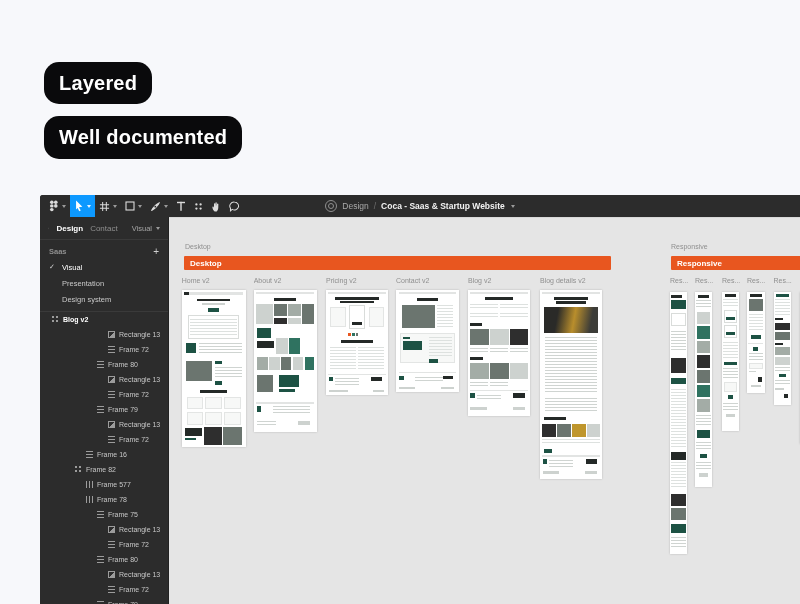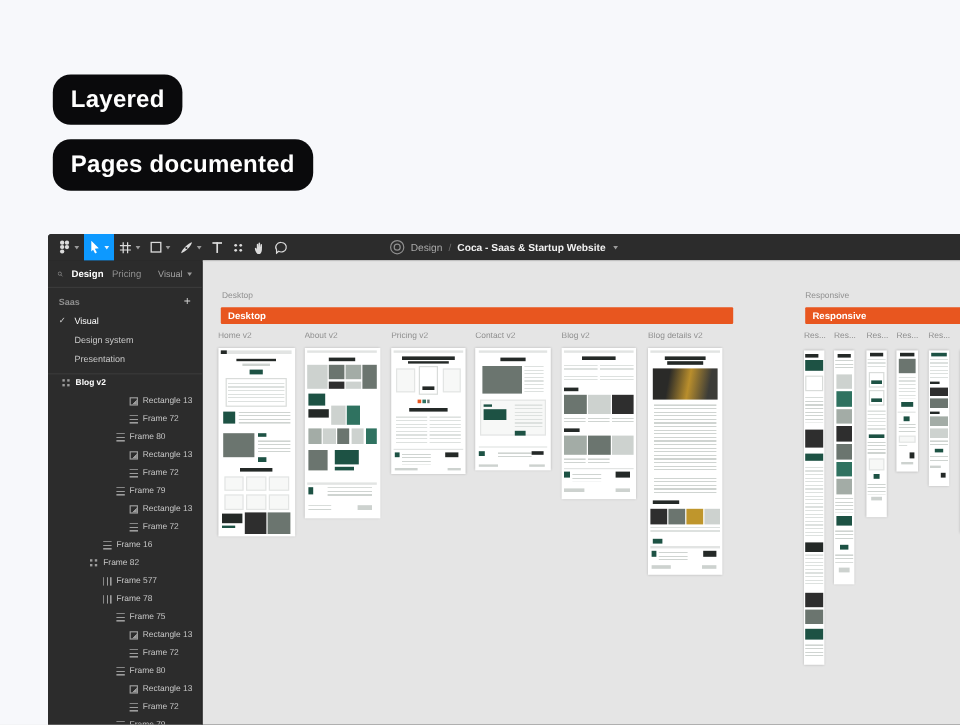--- a/index.html
+++ b/index.html
@@ -86,21 +86,21 @@
   .c-card{background:#fff;border:1px solid #d9dcda;box-sizing:border-box;}
   .c-cardb{background:#f7f8f7;border:1px solid #e3e5e4;box-sizing:border-box;}
   .c-str{background:repeating-linear-gradient(to bottom,#cfd4d1 0 1px,transparent 1px 3px);}
   .c-strb{background:repeating-linear-gradient(to bottom,#dde1df 0 1px,transparent 1px 3px);}
   .c-hero{background:linear-gradient(100deg,#2a2a28 25%,#b98e2c 55%,#3c3c38 85%);}
 </style>
 </head>
 <body>
 
 <div class="badge" id="badge-layered">Layered</div>
-<div class="badge" id="badge-well">Pages documented</div>
+<div class="badge" id="badge-well">Well documented</div>
 
 <div class="window">
 
   <div class="toolbar">
     <div class="tools" id="tools">
         <div class="tool">
           <svg width="10" height="12" viewBox="0 0 10 12" fill="currentColor">
             <rect x="1" y="0.5" width="3.6" height="3.4" rx="1.7"></rect>
             <rect x="5" y="0.5" width="3.6" height="3.4" rx="1.7"></rect>
             <rect x="1" y="4.2" width="3.6" height="3.4" rx="1.7"></rect>
@@ -174,43 +174,43 @@
   </div>
 
   <div class="main">
     <aside class="sidebar">
       <div class="side-tabs">
         <svg width="9" height="9" viewBox="0 0 10 10" fill="none" stroke="#9a9a9a" stroke-width="1.2">
             <circle cx="4" cy="4" r="3"></circle>
             <line x1="6.3" y1="6.3" x2="9" y2="9"></line>
           </svg>
         <span class="tab on">Design</span>
-        <span class="tab">Pricing</span>
+        <span class="tab">Contact</span>
         <span class="spacer"></span>
         <span class="view">
           <span>Visual</span>
           <span class="chev"></span>
         </span>
       </div>
       <div class="pages-hdr">
         <span class="lbl">Saas</span>
         <span class="plus">+</span>
       </div>
       <div id="pages">
           <div class="page-row sel">
             <span class="chk">✓</span>
             <span class="plabel">Visual</span>
           </div>
           <div class="page-row">
             <span class="chk"></span>
-            <span class="plabel">Design system</span>
+            <span class="plabel">Presentation</span>
           </div>
           <div class="page-row">
             <span class="chk"></span>
-            <span class="plabel">Presentation</span>
+            <span class="plabel">Design system</span>
           </div>
         </div>
       <div class="pages-div"></div>
       <div class="layers" id="layers">
           <div class="layer-row bold" style="padding-left: 12px;">
             <span class="lic lic-grid"></span>
             <span>Blog v2</span>
           </div>
           <div class="layer-row" style="padding-left: 68px;">
             <span class="lic lic-image"></span>

